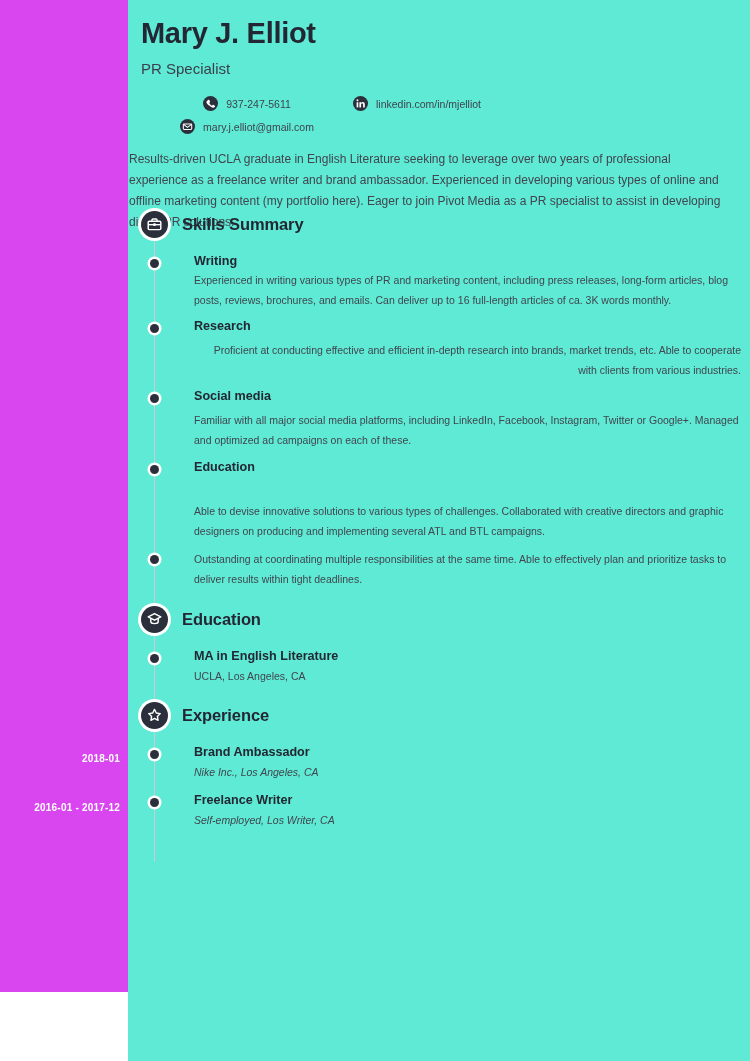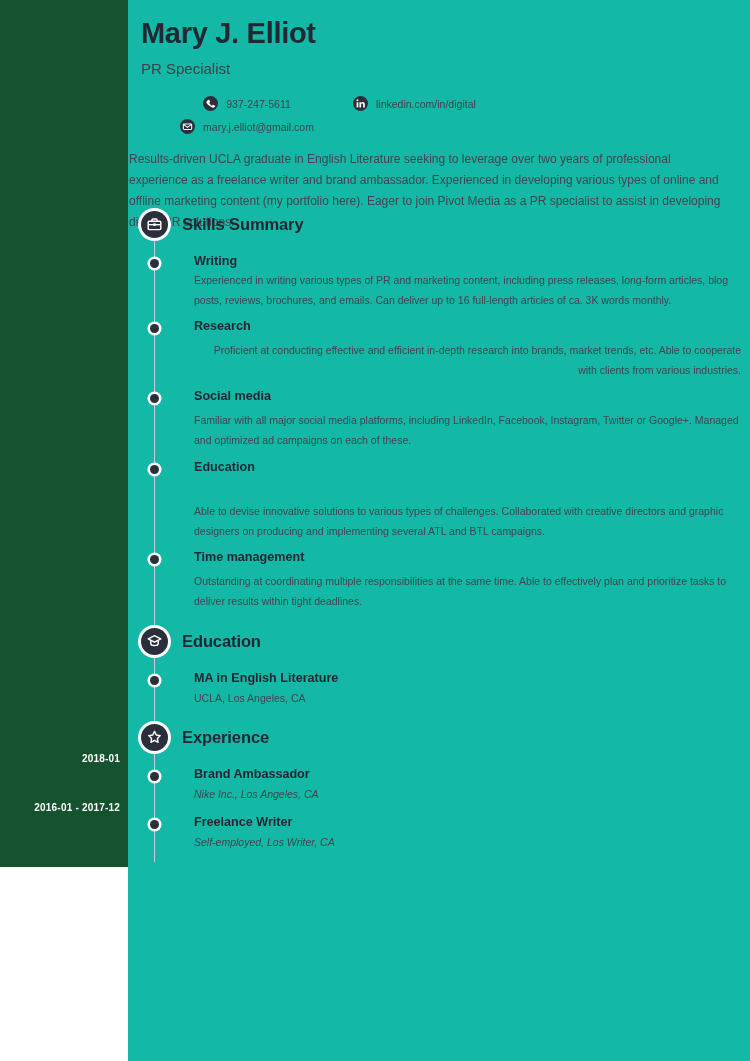--- a/index.html
+++ b/index.html
@@ -15,41 +15,41 @@
     width: 750px;
     height: 1061px;
     background: #ffffff;
     overflow: hidden;
   }
   
   .sidebar {
     position: absolute;
     left: 0; top: 0;
     width: 128px;
-    height: 867px;
-    background: #14532d;
+    height: 992px;
+    background: #d946ef;
   }
   .side-date {
     position: absolute;
     right: 8px;
     width: 120px;
     text-align: right;
     color: #ffffff;
     font-size: 10px;
     font-weight: bold;
     letter-spacing: 0.2px;
     white-space: nowrap;
   }
   
   .main {
     position: absolute;
     left: 128px; top: 0;
     width: 622px;
     height: 1061px;
-    background: #14b8a6;
+    background: #5eead4;
   }
   
   .hdr { position: absolute; left: 13px; top: 18px; width: 600px; }
   .name {
     font-size: 29px;
     font-weight: bold;
     color: #232733;
     letter-spacing: -0.3px;
     line-height: 1.1;
   }
@@ -201,21 +201,21 @@
           <span class="ctext">937-247-5611</span>
         </div>
         <div class="cell">
           <span class="cicon">
             <svg width="15" height="15" viewBox="0 0 15 15">
               <rect x="3.6" y="6.2" width="1.7" height="5.2" fill="#ffffff"></rect>
               <circle cx="4.45" cy="4.3" r="1.0" fill="#ffffff"></circle>
               <path d="M6.4 6.2h1.6v.75c.3-.5.85-.9 1.7-.9 1.35 0 2.1.8 2.1 2.45v2.9h-1.7V8.85c0-.8-.3-1.25-.95-1.25-.62 0-1.05.42-1.05 1.25v2.55H6.4z" fill="#ffffff"></path>
             </svg>
           </span>
-          <span class="ctext">linkedin.com/in/digital</span>
+          <span class="ctext">linkedin.com/in/mjelliot</span>
         </div>
       </div>
       <div class="crow">
         <div class="cell first">
           <span class="cicon">
             <svg width="15" height="15" viewBox="0 0 15 15">
               <rect x="3.3" y="4.9" width="8.4" height="5.5" rx="0.9" fill="none" stroke="#ffffff" stroke-width="1.05"></rect>
               <path d="M3.6 5.4l3.9 3 3.9-3" fill="none" stroke="#ffffff" stroke-width="1.05" stroke-linecap="round" stroke-linejoin="round"></path>
             </svg>
           </span>
@@ -261,21 +261,20 @@
         </div>
 
         <div class="entry" style="margin-top:9px;">
           <span class="dot"></span>
           <div class="entry-title">Education</div>
           <div class="entry-body" style="margin-top:25px;">Able to devise innovative solutions to various types of challenges. Collaborated with creative directors and graphic designers on producing and implementing several ATL and BTL campaigns.</div>
         </div>
 
         <div class="entry" style="margin-top:8px;">
           <span class="dot"></span>
-          <div class="entry-title">Time management</div>
           <div class="entry-body" style="margin-top:5px;">Outstanding at coordinating multiple responsibilities at the same time. Able to effectively plan and prioritize tasks to deliver results within tight deadlines.</div>
         </div>
       </div>
 
       <div class="sec-head" style="margin-top:15px;">
         <span class="sec-icon">
           <svg width="27" height="27" viewBox="0 0 27 27">
             <path d="M13.5 7.6l6.3 3.3-6.3 3.3-6.3-3.3z" fill="none" stroke="#ffffff" stroke-width="1.45" stroke-linejoin="round"></path>
             <path d="M9.8 12.2v3.6c0 1.0 1.7 1.8 3.7 1.8s3.7-.8 3.7-1.8v-3.6" fill="none" stroke="#ffffff" stroke-width="1.45" stroke-linejoin="round"></path>
           </svg>

